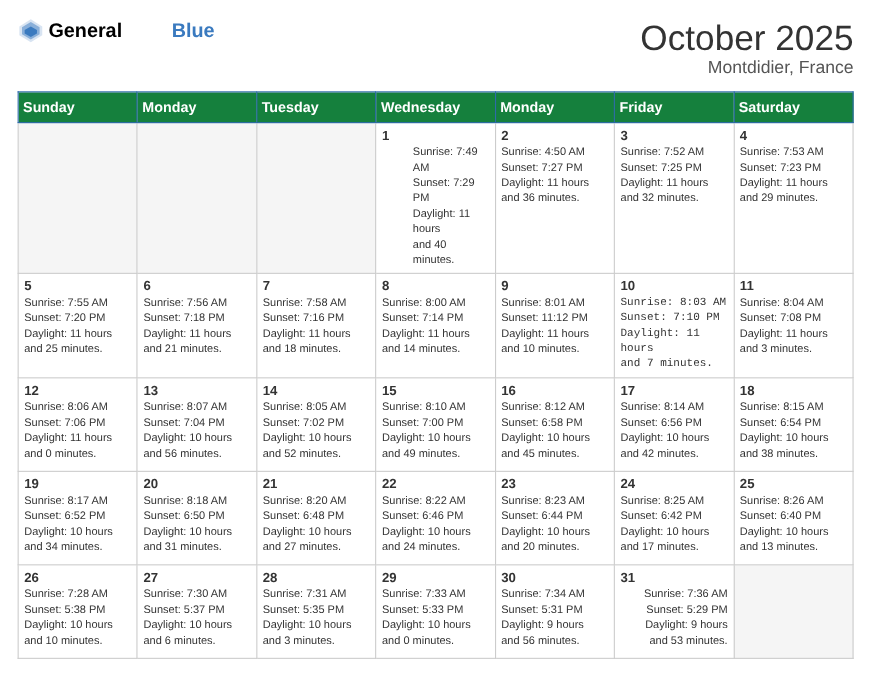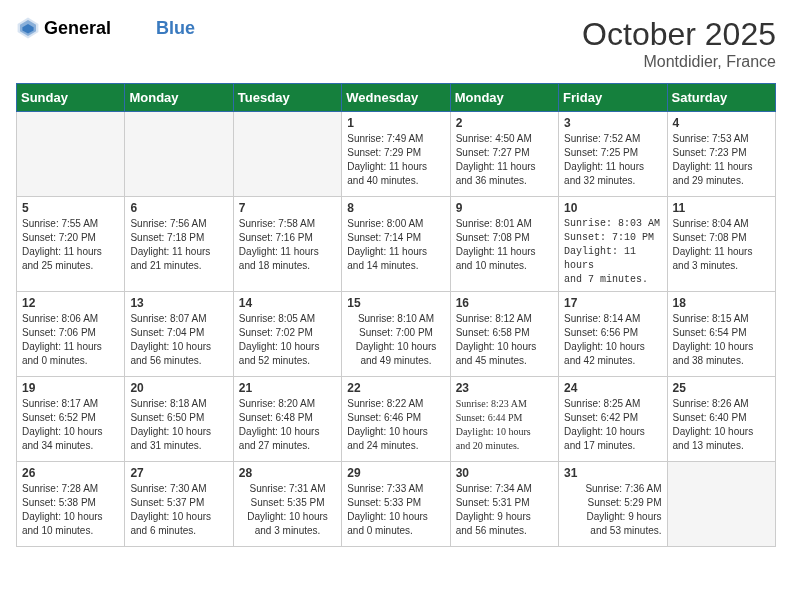--- a/index.html
+++ b/index.html
@@ -117,21 +117,21 @@
         <th>Saturday</th>
       </tr>
   </thead>
   <tbody id="calendar-body">
   <tr>
         <td class="empty"></td>
         <td class="empty"></td>
         <td class="empty"></td>
         <td>
           <div class="day-number">1</div>
-          <div class="day-info" style="white-space: pre-line;">Sunrise: 7:49 AM
+          <div class="day-info" style="white-space: pre-line; margin-left: 28px;">Sunrise: 7:49 AM
 Sunset: 7:29 PM
 Daylight: 11 hours
 and 40 minutes.</div>
         </td>
         <td>
           <div class="day-number">2</div>
           <div class="day-info" style="white-space: pre-line;">Sunrise: 4:50 AM
 Sunset: 7:27 PM
 Daylight: 11 hours
 and 36 minutes.</div>
@@ -176,21 +176,21 @@
         <td>
           <div class="day-number">8</div>
           <div class="day-info" style="white-space: pre-line;">Sunrise: 8:00 AM
 Sunset: 7:14 PM
 Daylight: 11 hours
 and 14 minutes.</div>
         </td>
         <td>
           <div class="day-number">9</div>
           <div class="day-info" style="white-space: pre-line;">Sunrise: 8:01 AM
-Sunset: 7:08 PM
+Sunset: 11:12 PM
 Daylight: 11 hours
 and 10 minutes.</div>
         </td>
         <td>
           <div class="day-number">10</div>
           <div class="day-info" style="white-space: pre-line; font-family: Liberation Mono, monospace;">Sunrise: 8:03 AM
 Sunset: 7:10 PM
 Daylight: 11 hours
 and 7 minutes.</div>
         </td>
@@ -219,21 +219,21 @@
         </td>
         <td>
           <div class="day-number">14</div>
           <div class="day-info" style="white-space: pre-line;">Sunrise: 8:05 AM
 Sunset: 7:02 PM
 Daylight: 10 hours
 and 52 minutes.</div>
         </td>
         <td>
           <div class="day-number">15</div>
-          <div class="day-info" style="white-space: pre-line; text-align: center;">Sunrise: 8:10 AM
+          <div class="day-info" style="white-space: pre-line;">Sunrise: 8:10 AM
 Sunset: 7:00 PM
 Daylight: 10 hours
 and 49 minutes.</div>
         </td>
         <td>
           <div class="day-number">16</div>
           <div class="day-info" style="white-space: pre-line;">Sunrise: 8:12 AM
 Sunset: 6:58 PM
 Daylight: 10 hours
 and 45 minutes.</div>
@@ -277,21 +277,21 @@
         </td>
         <td>
           <div class="day-number">22</div>
           <div class="day-info" style="white-space: pre-line;">Sunrise: 8:22 AM
 Sunset: 6:46 PM
 Daylight: 10 hours
 and 24 minutes.</div>
         </td>
         <td>
           <div class="day-number">23</div>
-          <div class="day-info" style="white-space: pre-line; font-family: Liberation Serif, serif;">Sunrise: 8:23 AM
+          <div class="day-info" style="white-space: pre-line;">Sunrise: 8:23 AM
 Sunset: 6:44 PM
 Daylight: 10 hours
 and 20 minutes.</div>
         </td>
         <td>
           <div class="day-number">24</div>
           <div class="day-info" style="white-space: pre-line;">Sunrise: 8:25 AM
 Sunset: 6:42 PM
 Daylight: 10 hours
 and 17 minutes.</div>
@@ -314,21 +314,21 @@
         </td>
         <td>
           <div class="day-number">27</div>
           <div class="day-info" style="white-space: pre-line;">Sunrise: 7:30 AM
 Sunset: 5:37 PM
 Daylight: 10 hours
 and 6 minutes.</div>
         </td>
         <td>
           <div class="day-number">28</div>
-          <div class="day-info" style="white-space: pre-line; text-align: center;">Sunrise: 7:31 AM
+          <div class="day-info" style="white-space: pre-line;">Sunrise: 7:31 AM
 Sunset: 5:35 PM
 Daylight: 10 hours
 and 3 minutes.</div>
         </td>
         <td>
           <div class="day-number">29</div>
           <div class="day-info" style="white-space: pre-line;">Sunrise: 7:33 AM
 Sunset: 5:33 PM
 Daylight: 10 hours
 and 0 minutes.</div>

